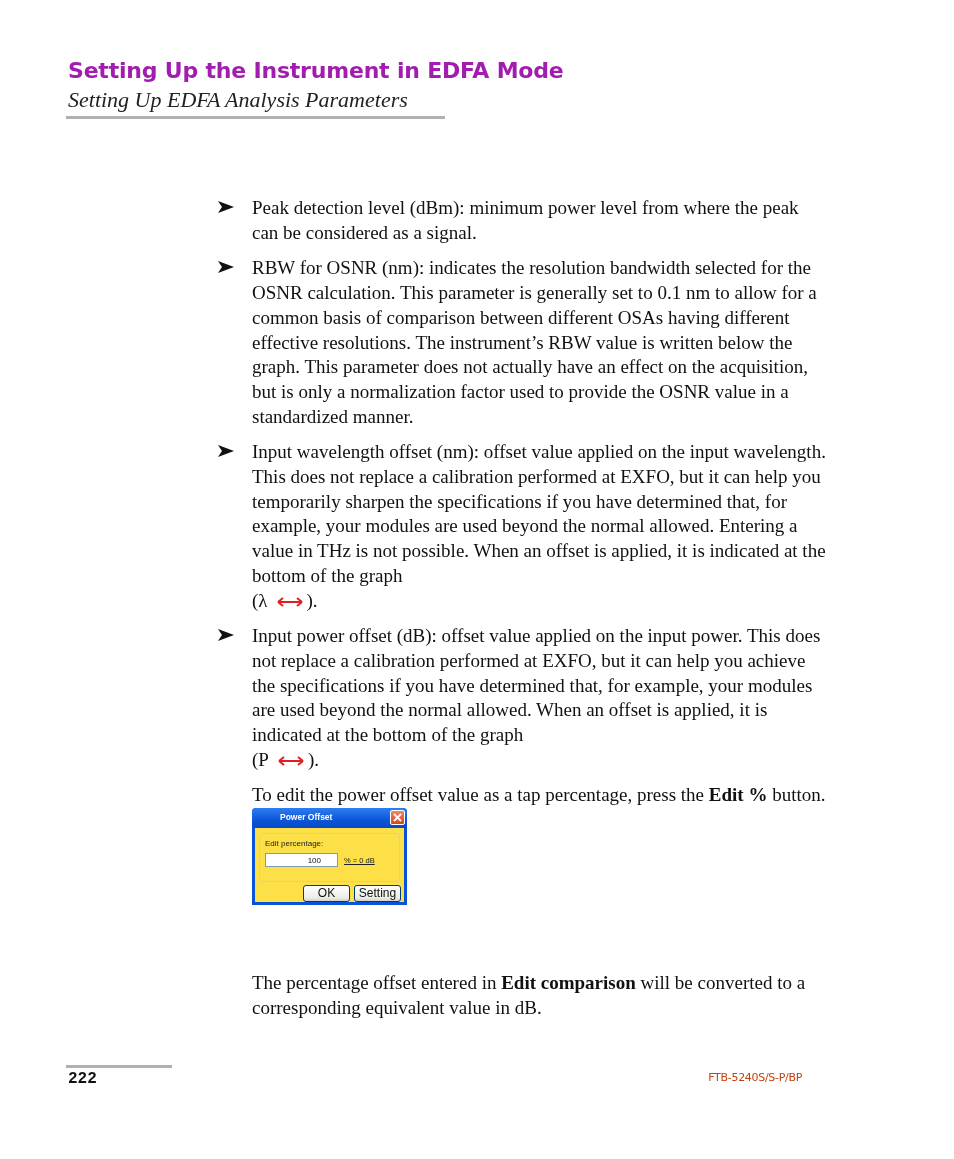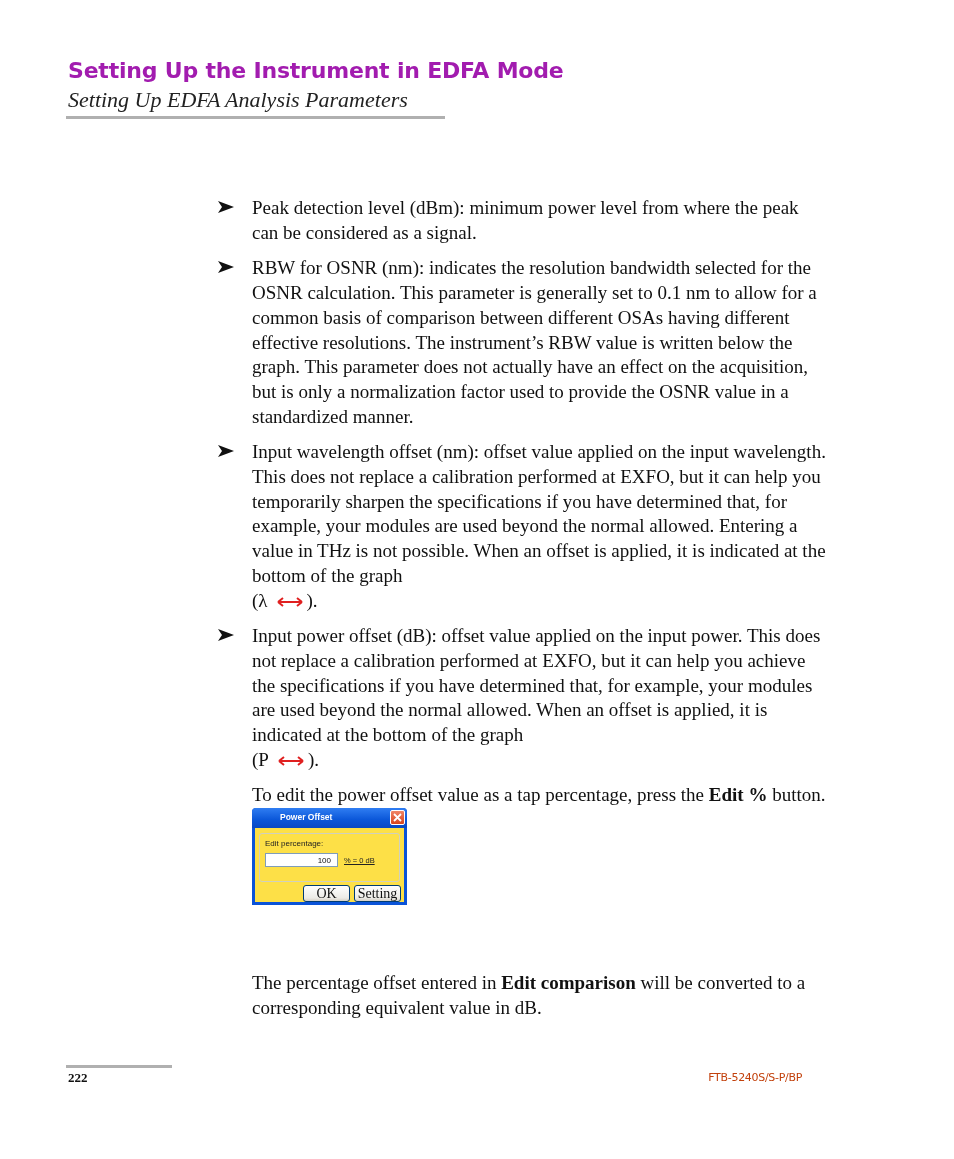--- a/index.html
+++ b/index.html
@@ -33,34 +33,34 @@
   .dlg-close { position: absolute; right: 2px; top: 2px; width: 15px; height: 15px;
                background: linear-gradient(#f08566, #d9441c); border: 1px solid #fff; border-radius: 2px;
                box-sizing: border-box; display: flex; align-items: center; justify-content: center; }
   .dlg-body { position: absolute; left: 3px; top: 20px; right: 3px; bottom: 3px; background: #fde047; }
   .dlg-group { position: absolute; left: 4px; top: 5px; right: 4px; height: 47px;
                border: 1px solid #d0d0bf; border-radius: 3px; }
   .dlg-label { position: absolute; left: 5px; top: 5px; font-size: 8px; color: #222;
                font-family: "Liberation Sans", sans-serif; }
   .dlg-input { position: absolute; left: 5px; top: 19px; width: 73px; height: 14px;
                background: #fff; border: 1px solid #7f9db9; box-sizing: border-box;
-               font-size: 8px; text-align: right; padding-right: 6px; line-height: 13px;
+               font-size: 8px; text-align: right; padding-right: 16px; line-height: 13px;
                font-family: "Liberation Sans", sans-serif; color: #111; }
   .dlg-result { position: absolute; left: 84px; top: 22px; font-size: 7.5px; color: #222;
                 font-family: "Liberation Sans", sans-serif; text-decoration: underline; }
   .dlg-btn { position: absolute; top: 57px; width: 47px; height: 17px; box-sizing: border-box;
              background: linear-gradient(#ffffff, #ecebe6 80%, #d6d0c5); border: 1px solid #003c74;
-             border-radius: 3px; font-size: 14px; text-align: center; line-height: 15px; color: #111;
-             font-family: Liberation Serif, serif; }
+             border-radius: 3px; font-size: 12px; text-align: center; line-height: 15px; color: #111;
+             font-family: Liberation Sans, sans-serif; }
   .dlg-ok { left: 48px; }
   .dlg-cancel { left: 99px; }
 
   .foot-rule { position: absolute; left: 66px; top: 1065px; width: 106px; height: 3px; background: #b0b0b0; }
-  .foot-page { position: absolute; left: 68px; top: 1070px; font-family: Liberation Serif, serif;
-               font-weight: bold; font-size: 13px; color: #111; }
+  .foot-page { position: absolute; left: 68px; top: 1070px; font-family: Liberation Mono, monospace;
+               font-weight: bold; font-size: 16px; color: #111; }
   .foot-prod { position: absolute; right: 152px; top: 1071px; font-family: "DejaVu Sans", sans-serif;
                font-size: 11px; color: #c2410c; letter-spacing: -0.3px; }
 </style>
 </head>
 <body>
 
 <div class="hdr-title">Setting Up the Instrument in EDFA Mode</div>
 <div class="hdr-sub">Setting Up EDFA Analysis Parameters</div>
 <div class="hdr-rule"></div>
 

